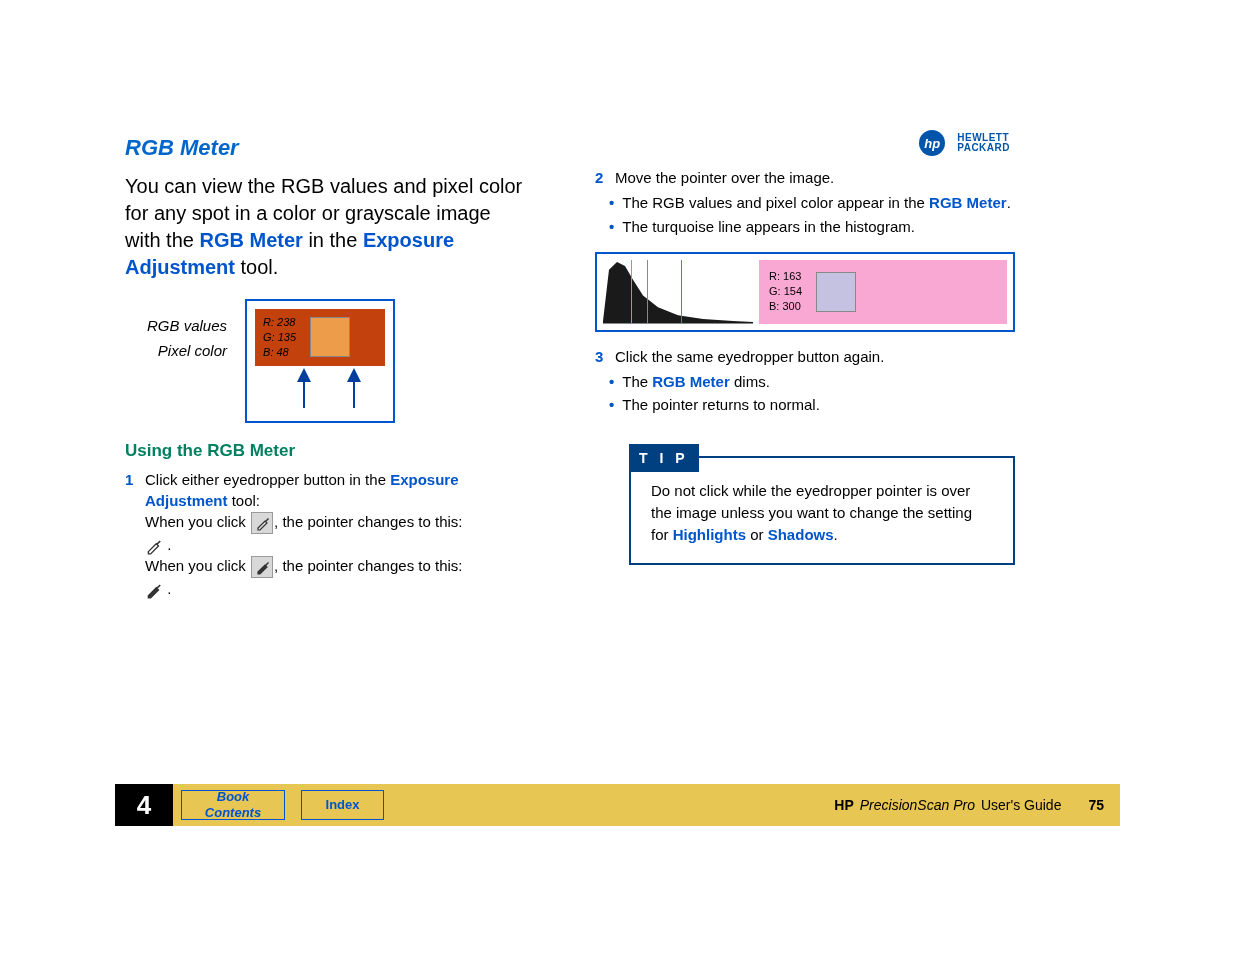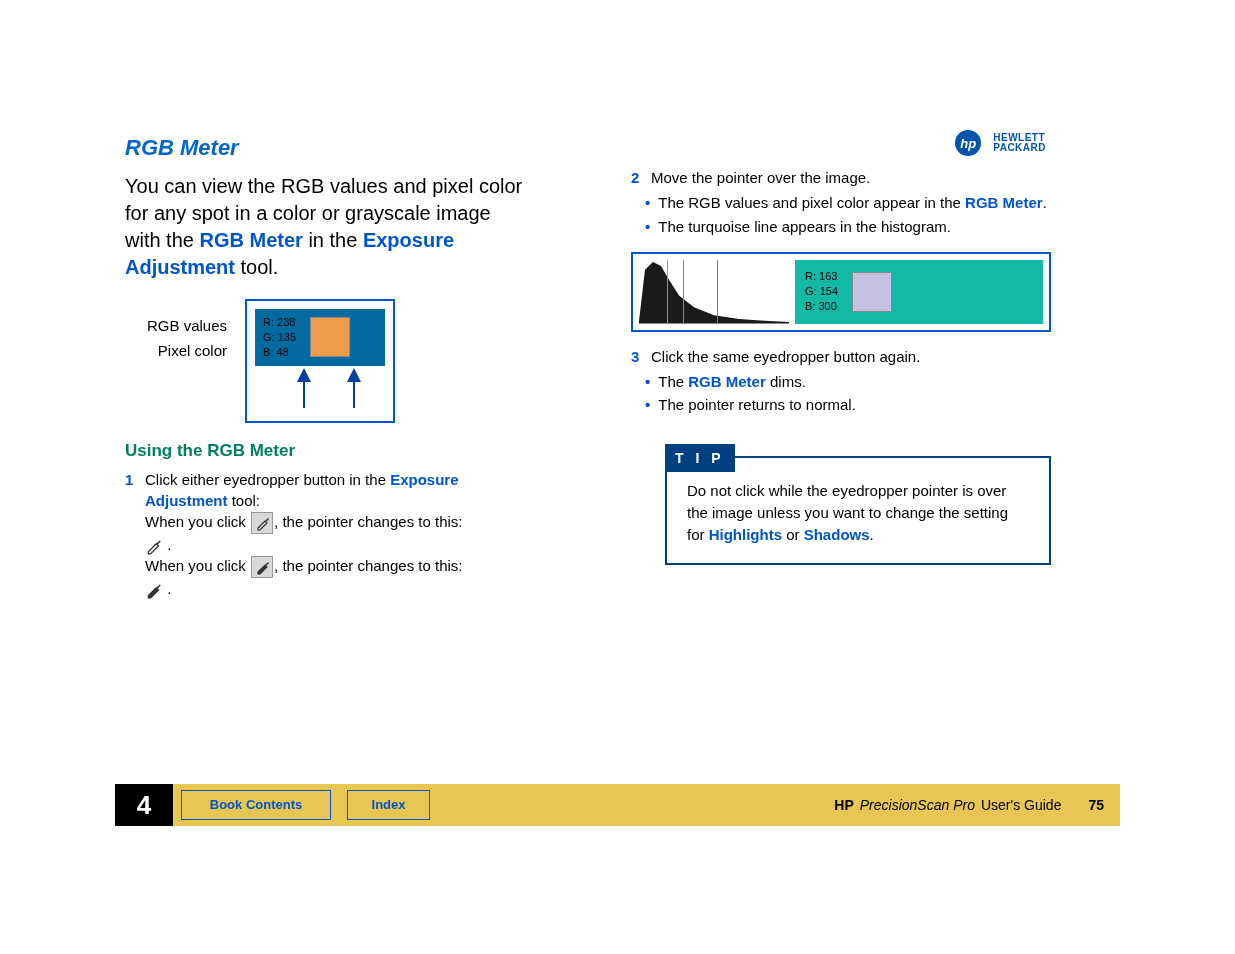--- a/index.html
+++ b/index.html
@@ -6,21 +6,21 @@
     body {
       font-family: Arial, Helvetica, sans-serif;
       background: #fff;
       width: 1235px;
       height: 954px;
       position: relative;
     }
     .page {
       padding: 135px 125px 0 125px;
       display: flex;
-      gap: 106px;
+      gap: 70px;
     }
     .col-left { width: 400px; }
     .col-right { width: 420px; position: relative; }
     .hp-logo {
       position: absolute;
       top: -5px;
       right: 5px;
       display: flex;
       align-items: center;
       gap: 4px;
@@ -39,30 +39,31 @@
       font-size: 22px;
       margin-bottom: 12px;
     }
     p.intro { font-size: 20px; line-height: 1.35; margin-bottom: 18px; }
     .link-blue { color: #0055cc; font-weight: bold; }
     .figure-wrap {
       display: flex;
       align-items: flex-start;
       gap: 18px;
       margin: 10px 0 18px 22px;
+      font-style: italic;
     }
     .fig-labels { text-align: right; font-size: 15px; padding-top: 18px; }
     .fig-labels div { margin-bottom: 8px; }
     .rgb-box {
       border: 2px solid #0055cc;
       padding: 8px;
       width: 150px;
     }
     .rgb-inner {
-      background: #0369a1;
+      background: #c2410c;
       padding: 6px 8px;
       display: flex;
       gap: 14px;
       align-items: center;
     }
     .rgb-text { font-size: 11px; line-height: 1.35; }
     .color-swatch { width: 40px; height: 40px; border: 1px solid #888; }
     .swatch-orange { background: #ed9c4a; }
     .swatch-lilac { background: #c4c2e0; }
     .arrows { display: flex; gap: 36px; padding-left: 42px; margin-top: 2px; }
@@ -106,21 +107,21 @@
     .histo-chart {
       width: 150px; height: 64px;
       background: #fff;
       border: 1px solid #888;
       border-left: none; border-top: none; border-right: none;
       position: relative;
       overflow: hidden;
     }
     .histo-svg { width: 100%; height: 100%; }
     .v-line { position: absolute; top: 0; bottom: 0; width: 1px; }
-    .rgb-meter2 { background: #14b8a6; display: flex; gap: 14px; align-items: center; padding: 6px 10px; flex: 1; }
+    .rgb-meter2 { background: #f9a8d4; display: flex; gap: 14px; align-items: center; padding: 6px 10px; flex: 1; }
     .tip-box {
       border: 2px solid #004080;
       position: relative;
       margin-top: 40px;
       padding: 22px 20px 18px 20px;
       font-size: 15px;
       line-height: 1.45;
       margin-left: 34px;
     }
     .tip-label {
@@ -149,21 +150,21 @@
       font-weight: bold;
       font-size: 13px;
       display: flex; align-items: center; justify-content: center;
       text-align: center;
       margin: 6px 8px;
       padding: 0 18px;
       background: #e8c654;
       line-height: 1.2;
     }
     .footer-btn.first { margin-left: 22px; width: 200px; }
-    .footer-btn.mid { width: 150px; }
+    .footer-btn.mid { width: 104px; font-style: italic; }
     .footer-btn.small { width: 83px; }
     .footer-right {
       margin-left: auto;
       display: flex; align-items: center;
       padding-right: 16px;
       font-size: 14px;
       gap: 6px;
     }
     .footer-right .hp { font-weight: bold; }
     .footer-right .prod { font-style: italic; }

